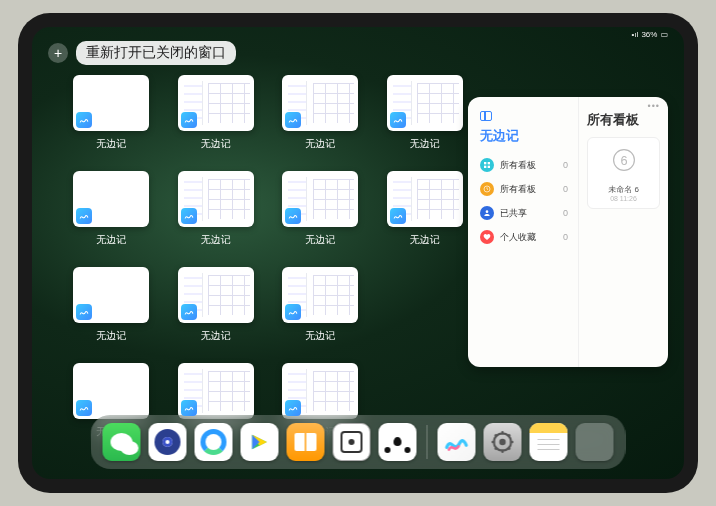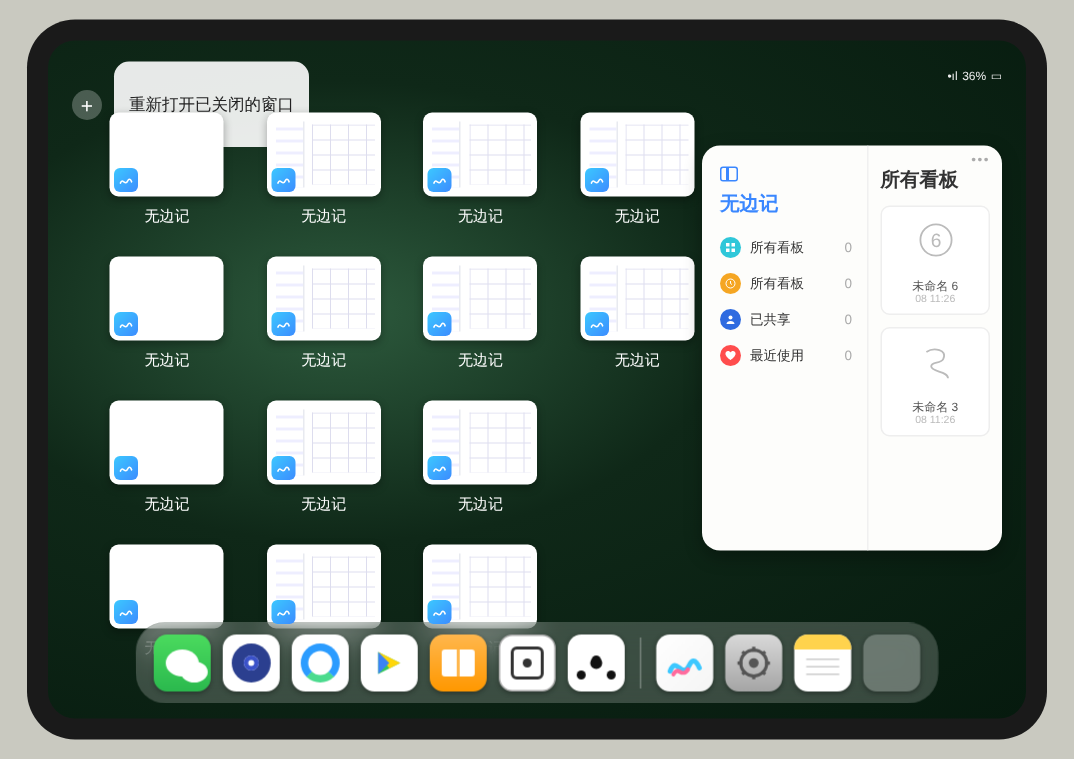--- a/index.html
+++ b/index.html
@@ -18,38 +18,38 @@
     position: relative;
   }
   .screen {
     width: 100%; height: 100%;
     background: radial-gradient(ellipse at 30% 40%, #2d5a3d 0%, #0f2818 40%, #061a0e 100%);
     border-radius: 18px;
     position: relative;
     overflow: hidden;
   }
   .status-bar {
-    position: absolute; top: 19px; right: 16px;
+    position: absolute; top: 3px; right: 16px;
     font-size: 8px; color: #eee;
     display: flex; gap: 3px; align-items: center; margin-left: 48px;
   }
   .top-controls {
     position: absolute; top: 14px; left: 16px;
     display: flex; align-items: center; gap: 8px;
   }
   .plus-btn {
     width: 20px; height: 20px; border-radius: 10px;
     background: rgba(255,255,255,0.25);
     display: flex; align-items: center; justify-content: center;
     color: #fff; font-size: 14px; font-weight: 300;
   }
   .reopen-pill {
-    padding: 21px 10px; border-radius: 10px;
+    padding: 3px 10px; border-radius: 10px;
     background: rgba(255,255,255,0.9);
-    font-size: 11px; color: #222;
+    font-size: 14px; color: #222;
   }
   .app-grid {
     position: absolute; top: 48px; left: 36px;
     width: 400px;
     display: grid; grid-template-columns: repeat(4, 1fr);
     gap: 20px 18px;
   }
   .app-thumb {
     display: flex; flex-direction: column; align-items: center;
     gap: 6px;
@@ -398,39 +398,32 @@
             </div>
           <span>已共享</span>
           <span class="cnt">0</span>
         </div>
         <div class="cat-row">
           <div class="cat-ico" style="background:#ff4d4d">
               <svg viewBox="0 0 24 24">
                 <path d="M12 21s-8-5-10-11c-1-4 2-7 5-7 2 0 4 1 5 3 1-2 3-3 5-3 3 0 6 3 5 7-2 6-10 11-10 11z"></path>
               </svg>
             </div>
-          <span>最近使用</span>
+          <span>个人收藏</span>
           <span class="cnt">0</span>
         </div>
       </div>
       <div class="panel-right">
         <div class="panel-title">所有看板</div>
         <div class="board-card">
           <svg class="board-scribble" viewBox="0 0 40 40">
               <circle cx="20" cy="20" r="13" stroke="#bbb" stroke-width="1.5" fill="none"></circle>
               <text x="20" y="26" text-anchor="middle" font-size="16" fill="#bbb">6</text>
             </svg>
           <div class="board-name">未命名 6</div>
-          <div class="board-sub">08 11:26</div>
-        </div>
-        <div class="board-card">
-          <svg class="board-scribble" viewBox="0 0 40 40">
-              <path d="M12 12c6-4 18-2 14 6-2 4-10 2-10 6 0 5 14 4 14 10" stroke="#bbb" stroke-width="1.5" fill="none"></path>
-            </svg>
-          <div class="board-name">未命名 3</div>
           <div class="board-sub">08 11:26</div>
         </div>
       </div>
     </div>
 
     <div class="dock">
       <div class="dock-icon di-wechat"></div>
       <div class="dock-icon di-round1"></div>
       <div class="dock-icon di-q"></div>
       <div class="dock-icon di-play">

